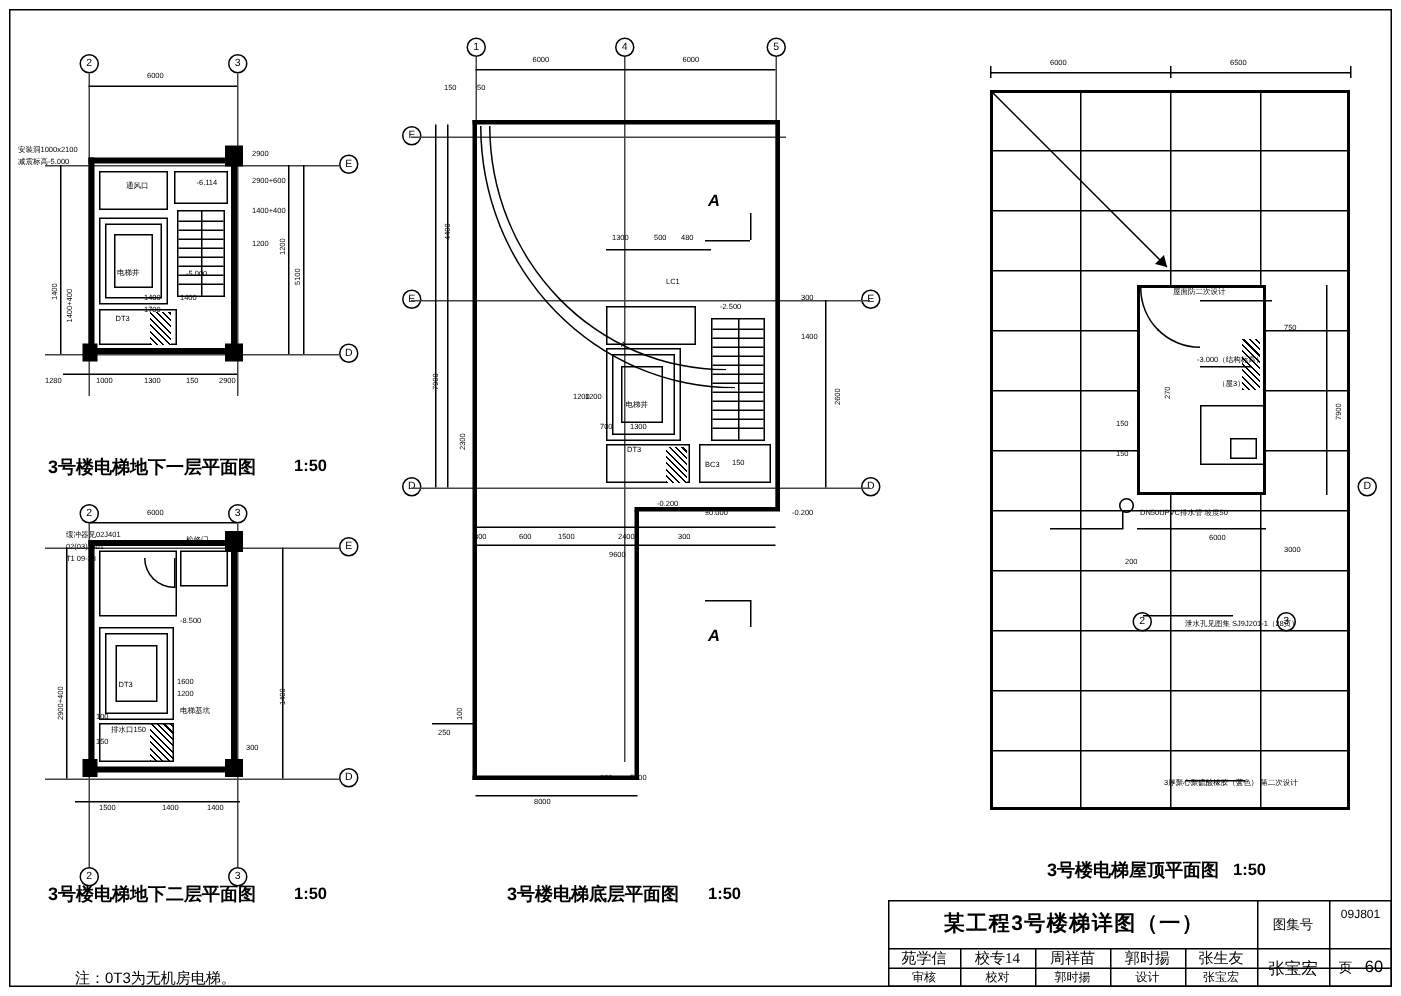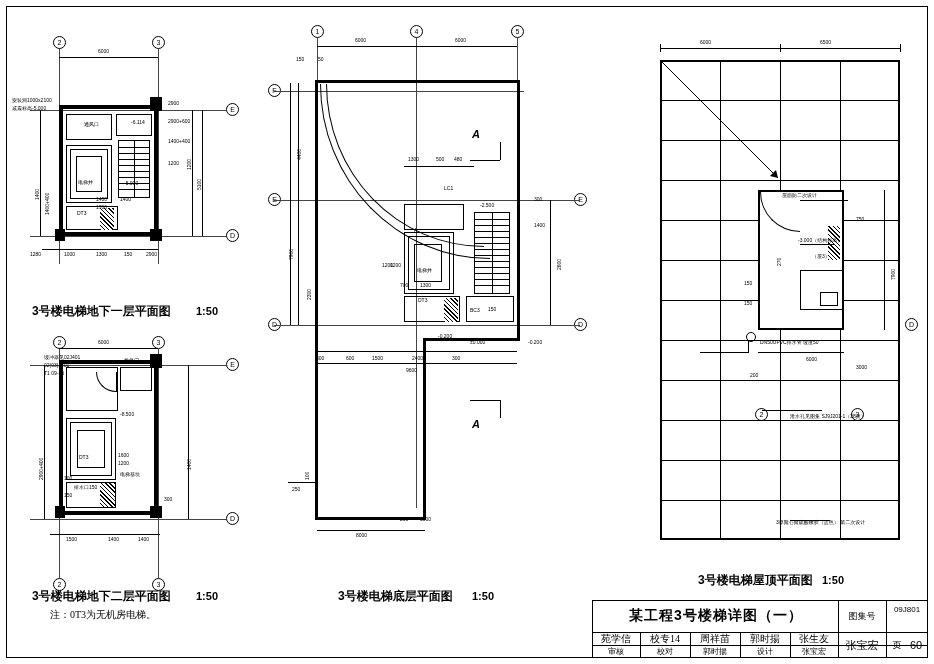--- a/index.html
+++ b/index.html
@@ -203,21 +203,21 @@
     <div class="ln v1" style="left:44px; top:365px; height:154px;"></div>
     <div class="ln v1" style="left:188px; top:365px; height:154px;"></div>
     <div class="vdim" style="left:186px; top:470px;">1400</div>
     <div class="dim" style="left:64px; top:475px;">100</div>
     <div class="dim" style="left:64px; top:492px;">150</div>
     <div class="dim" style="left:164px; top:496px;">300</div>
 
     <div class="title tt" style="left:32px; top:588px;">3号楼电梯地下二层平面图</div>
     <div class="title scale" style="left:196px; top:590px;">1:50</div>
 
-    <div class="note" style="left:50px; top:608px;font-family:Liberation Serif, serif;">注：0T3为无机房电梯。</div>
+    <div class="note" style="left:50px; top:645px;">注：0T3为无机房电梯。</div>
   </div>
 
   <div>
 
     <div class="grid-bubble" style="left:311px; top:25px;">1</div>
     <div class="grid-bubble" style="left:410px; top:25px;">4</div>
     <div class="grid-bubble" style="left:511px; top:25px;">5</div>
     <div class="grid-bubble" style="left:268px; top:84px;">F</div>
     <div class="grid-bubble" style="left:268px; top:193px;">E</div>
     <div class="grid-bubble" style="left:268px; top:318px;">D</div>

